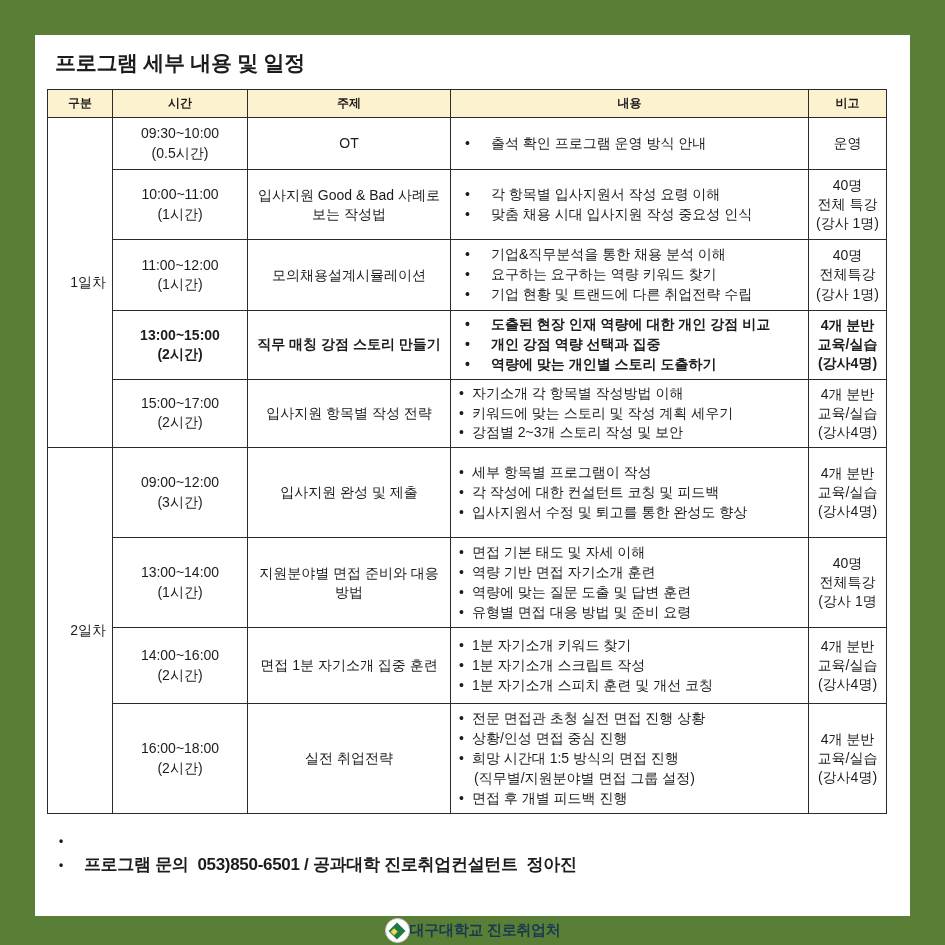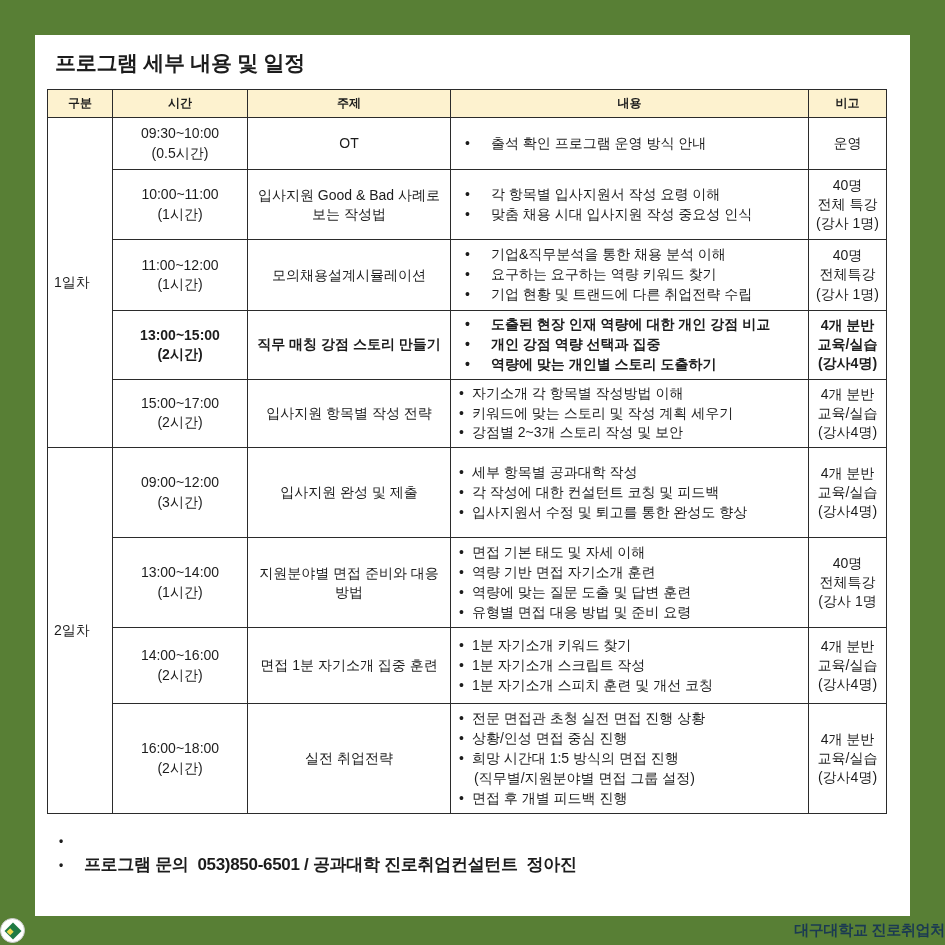--- a/index.html
+++ b/index.html
@@ -14,34 +14,34 @@
   html,body{margin:0;padding:0;}
   body{font-family:"Liberation Sans",sans-serif;}
   .canvas{position:relative;width:945px;height:945px;background:var(--green);overflow:hidden;color:var(--ink);}
   .sheet{position:absolute;left:35px;top:35px;width:875px;height:881px;background:#ffffff;}
   .title{margin:14px 0 0 20px;font-size:21px;font-weight:700;letter-spacing:-0.3px;}
   table.schedule{border-collapse:collapse;table-layout:fixed;width:839px;margin:12px 24px 0 12px;}
   .schedule th,.schedule td{border:1.6px solid var(--line);vertical-align:middle;overflow:hidden;}
   .schedule th{background:var(--header-bg);font-size:12px;font-weight:600;padding:5px 18px;text-align:center;}
   .schedule td{font-size:14px;padding:4px 6px;}
   td.c{text-align:center;}
-  .day-cell{font-size:15px;text-align:left;}
+  .day-cell{font-size:15px;text-align:right;}
   .time-main,.time-dur{font-size:14px;line-height:1.38;text-align:center;}
   .topic-cell{font-size:15px;text-align:center;line-height:1.35;padding:4px 8px;}
   .contents-cell{padding:5px 4px 5px 6px;}
   .item{display:flex;align-items:flex-start;line-height:1.42;}
   .item .bullet{flex:0 0 auto;margin:0 8px 0 2px;}
   .item.wide .bullet{margin:0 21px 0 8px;}
   .item.cont{padding-left:17px;}
   .note-line{text-align:center;font-size:14px;line-height:1.36;}
   .footnotes{margin:13px 20px 0 24px;}
   .fn{display:flex;align-items:flex-start;font-size:17px;font-weight:700;line-height:1.6;letter-spacing:-0.3px;}
   .fn .fn-bullet{flex:0 0 auto;font-size:12px;margin:5px 21px 0 0;}
   .fn .fn-text{white-space:pre-wrap;}
-  .band{position:absolute;left:0;bottom:0;width:945px;height:29px;background:var(--green);display:flex;align-items:center;justify-content:space-between;}
+  .band{position:absolute;left:0;bottom:0;width:945px;height:29px;background:var(--green);display:flex;align-items:center;justify-content:center;}
   .seal{width:25px;height:25px;border-radius:50%;background:#ffffff;border:1px solid #c9c9c9;display:flex;align-items:center;justify-content:center;box-sizing:border-box;}
   .seal-d1{width:12px;height:12px;background:var(--seal-green);transform:rotate(45deg);display:flex;align-items:center;justify-content:center;}
   .seal-d2{width:5px;height:5px;background:var(--seal-yellow);transform:translate(-2px,2px);}
   .band-text{color:var(--logo-ink);font-weight:700;font-size:15px;letter-spacing:-0.3px;}
 </style>
 </head>
 <body>
 
 <div class="canvas">
   <div class="sheet">
@@ -184,21 +184,21 @@
           <tr style="height: 90px;">
             <td class="day-cell" rowspan="4">2일차</td>
             <td class="c">
               <div class="time-main">09:00~12:00</div>
               <div class="time-dur">(3시간)</div>
             </td>
             <td class="topic-cell">입사지원 완성 및 제출</td>
             <td class="contents-cell">
               <div class="item">
                 <span class="bullet">•</span>
-                <span class="t">세부 항목별 공과대학 작성</span>
+                <span class="t">세부 항목별 프로그램이 작성</span>
               </div>
               <div class="item">
                 <span class="bullet">•</span>
                 <span class="t">각 작성에 대한 컨설턴트 코칭 및 피드백</span>
               </div>
               <div class="item">
                 <span class="bullet">•</span>
                 <span class="t">입사지원서 수정 및 퇴고를 통한 완성도 향상</span>
               </div>
             </td>

